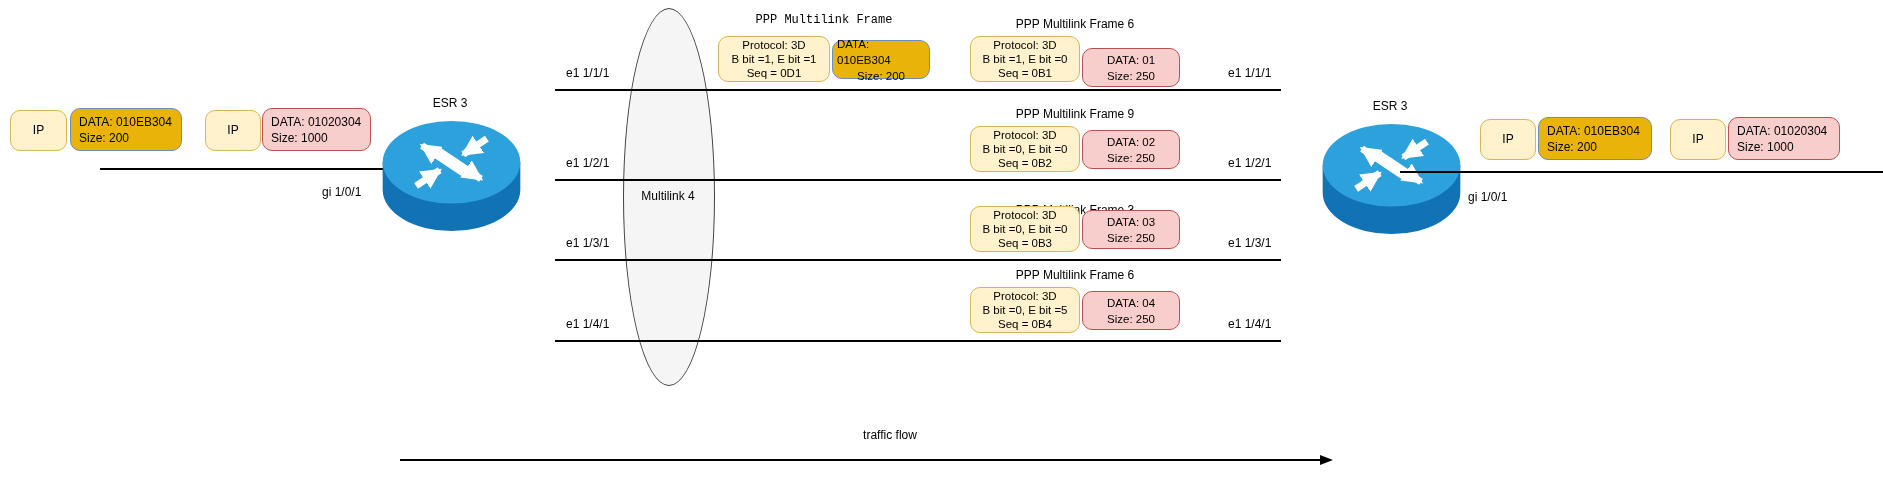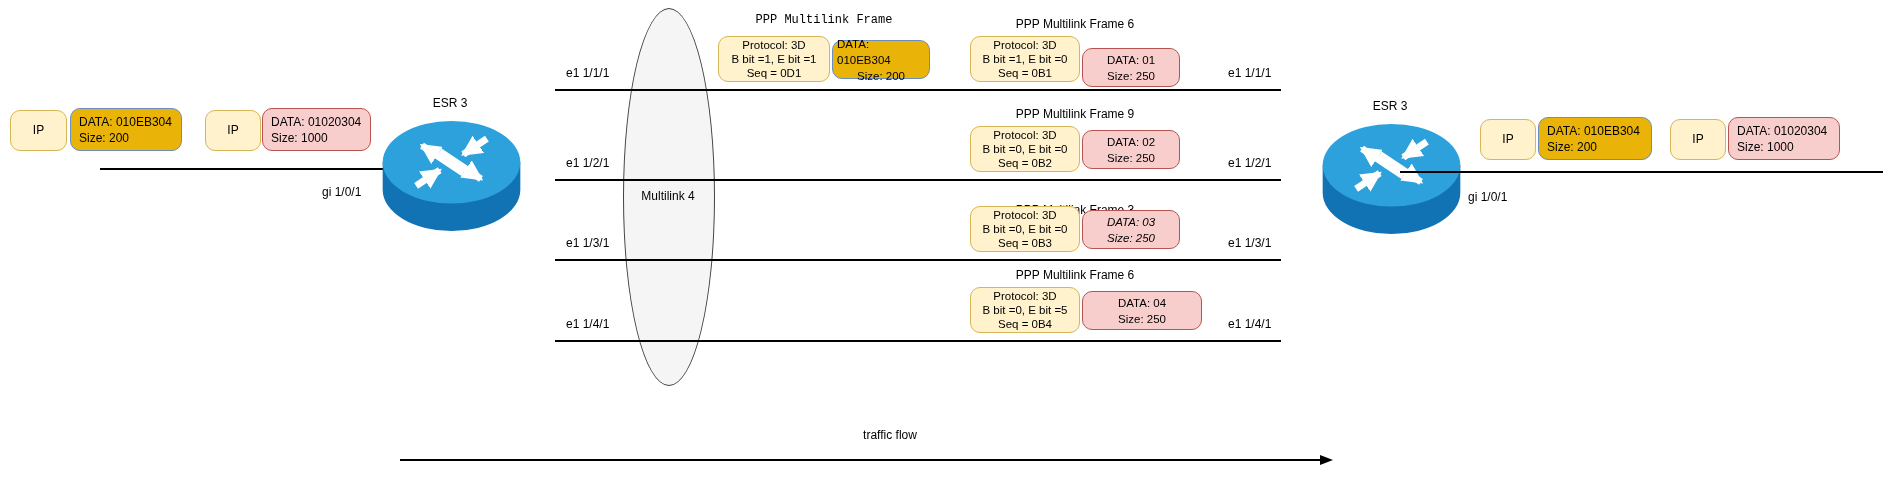--- a/index.html
+++ b/index.html
@@ -113,32 +113,32 @@
     <span>DATA: 02</span>
     <span>Size: 250</span>
   </div>
 
   <div class="lbl center" style="left:975px;top:187px;width:200px;margin-top:16px;">PPP Multilink Frame 3</div>
   <div class="box yellow frame-head" style="left:970px;top:206px;width:110px;height:46px;">
     <span>Protocol: 3D</span>
     <span>B bit =0, E bit =0</span>
     <span>Seq = 0B3</span>
   </div>
-  <div class="box red frame-data" style="left:1082px;top:210px;width:98px;height:39px;font-style:italic;">
+  <div class="box red frame-data" style="left:1082px;top:210px;width:98px;height:39px;">
     <span>DATA: 03</span>
     <span>Size: 250</span>
   </div>
 
   <div class="lbl center" style="left:975px;top:268px;width:200px;">PPP Multilink Frame 6</div>
   <div class="box yellow frame-head" style="left:970px;top:287px;width:110px;height:46px;">
     <span>Protocol: 3D</span>
     <span>B bit =0, E bit =5</span>
     <span>Seq = 0B4</span>
   </div>
-  <div class="box red frame-data" style="left:1082px;top:291px;width:120px;height:39px;text-align:center;">
+  <div class="box red frame-data" style="left:1082px;top:291px;width:98px;height:39px;text-align:center;">
     <span>DATA: 04</span>
     <span>Size: 250</span>
   </div>
 
   <div class="lbl center" style="left:1365px;top:99px;width:50px;">ESR 3</div>
   <svg class="router" style="left:1320px;top:120px;" viewBox="0 0 144 120">
       <use href="#router-shape"></use>
     </svg>
   <div class="hline" style="left:1400px;top:171px;width:483px;"></div>
   <div class="lbl" style="left:1468px;top:190px;">gi 1/0/1</div>

